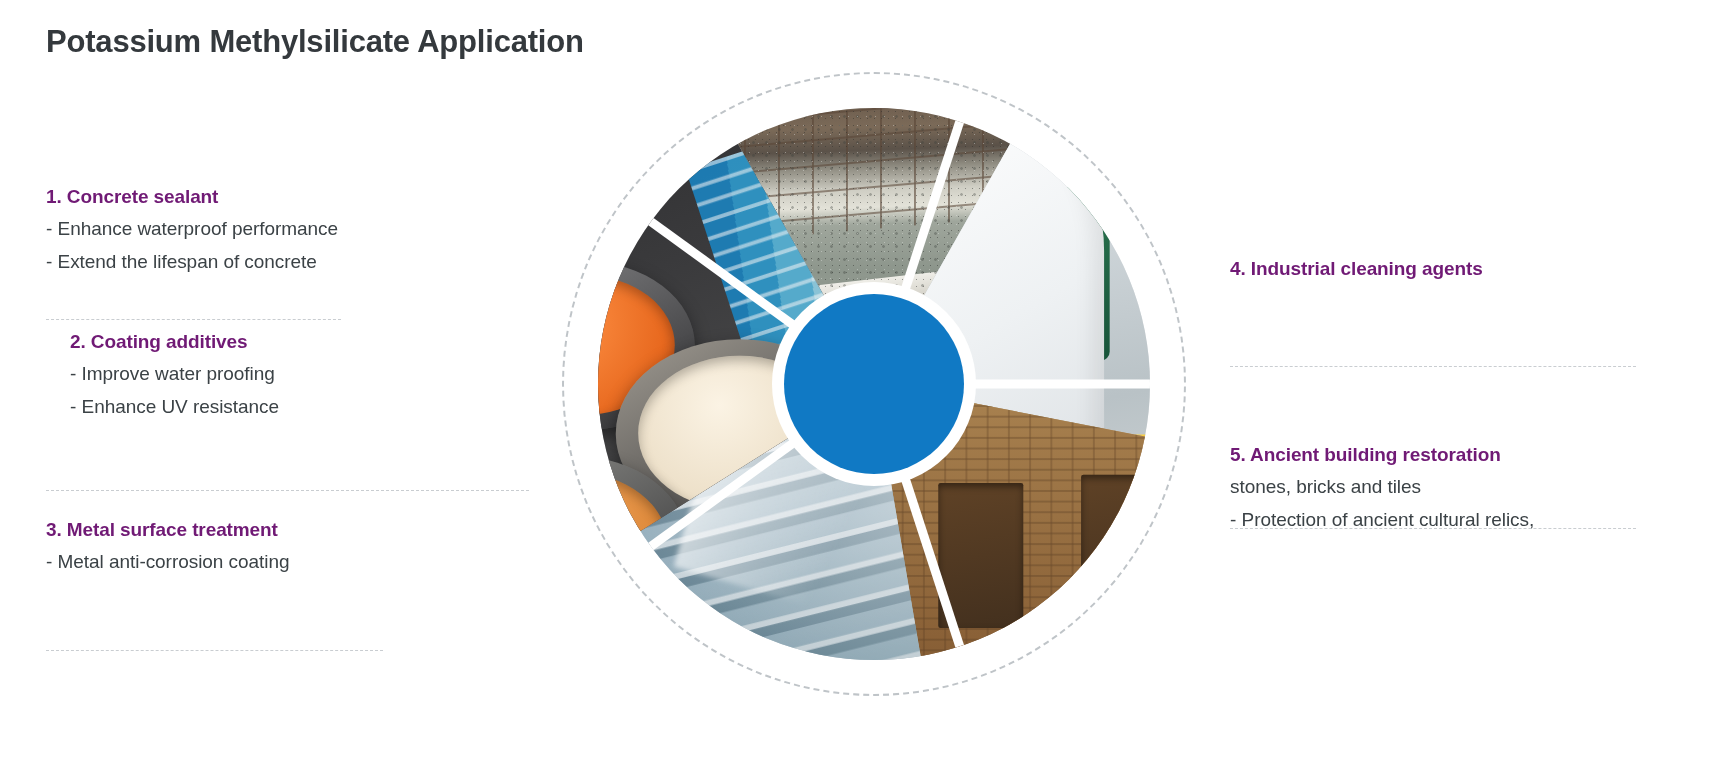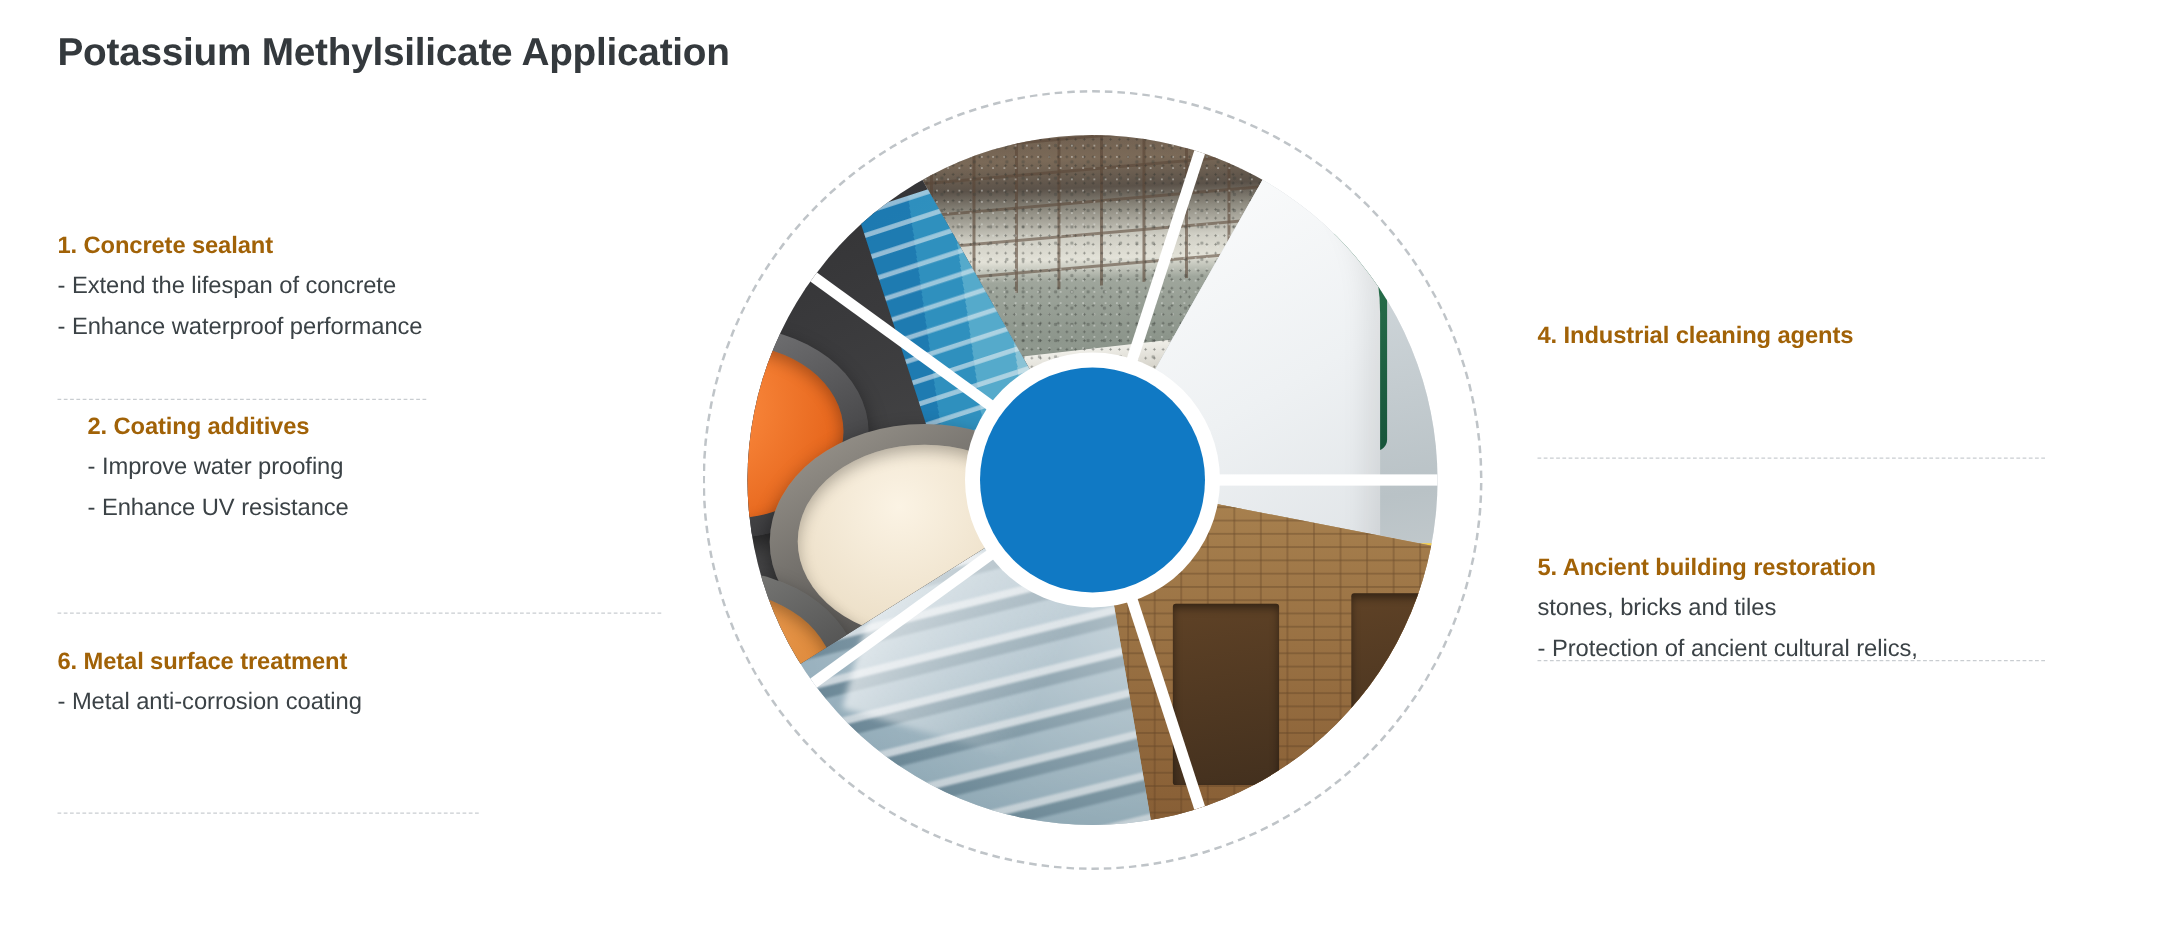--- a/index.html
+++ b/index.html
@@ -32,21 +32,21 @@
     position: absolute;
     top: 0;
   }
   .col-left  { left: 46px;  width: 500px; }
   .col-right { left: 1230px; width: 430px; }
 
   .item { position: absolute; }
   .item-title {
     font-size: 19px;
     font-weight: bold;
-    color: #a16207;
+    color: #701a75;
     margin: 0 0 7px 0;
     white-space: nowrap;
     letter-spacing: -0.1px;
   }
   .item-line {
     font-size: 19px;
     font-weight: normal;
     color: #3b4246;
     margin: 0 0 4px 0;
     line-height: 1.52;
@@ -443,36 +443,36 @@
 </style>
 </head>
 <body>
 
 <div class="page-title">Potassium Methylsilicate Application</div>
 
 <div class="col col-left">
 
   <div class="item" style="top:186px;left:0;">
     <div class="item-title">1. Concrete sealant</div>
+    <div class="item-line">- Enhance waterproof performance</div>
     <div class="item-line">- Extend the lifespan of concrete</div>
-    <div class="item-line">- Enhance waterproof performance</div>
   </div>
 
   <div class="divider" style="top: 319px; left: 0px; width: 295px; border-top-color: rgb(201, 205, 209);"></div>
 
   <div class="item" style="top:331px;left:0;margin-left:24px;">
     <div class="item-title">2. Coating additives</div>
     <div class="item-line">- Improve water proofing</div>
     <div class="item-line">- Enhance UV resistance</div>
   </div>
 
   <div class="divider" style="top: 490px; left: 0px; width: 483px; border-top-color: rgb(201, 205, 209);"></div>
 
   <div class="item" style="top:519px;left:0;">
-    <div class="item-title">6. Metal surface treatment</div>
+    <div class="item-title">3. Metal surface treatment</div>
     <div class="item-line">- Metal anti-corrosion coating</div>
   </div>
 
   <div class="divider" style="top: 650px; left: 0px; width: 337px; border-top-color: rgb(201, 205, 209);"></div>
 </div>
 
 <div class="col col-right">
 
   <div class="item" style="top:258px;left:0;">
     <div class="item-title">4. Industrial cleaning agents</div>

